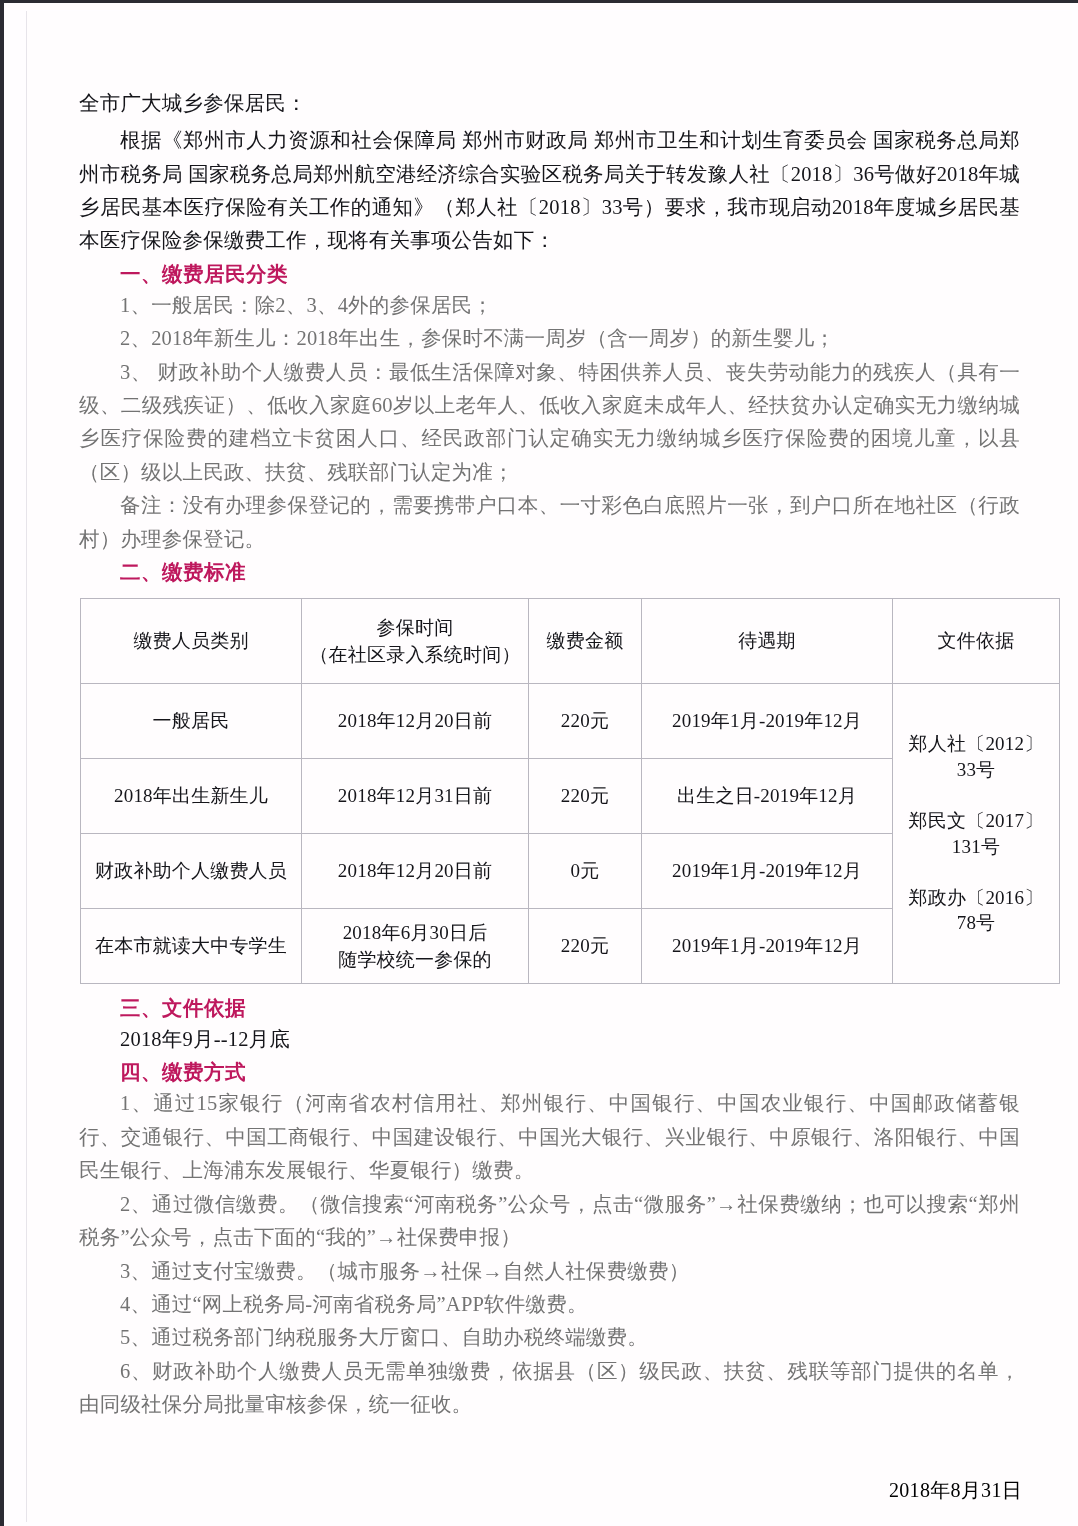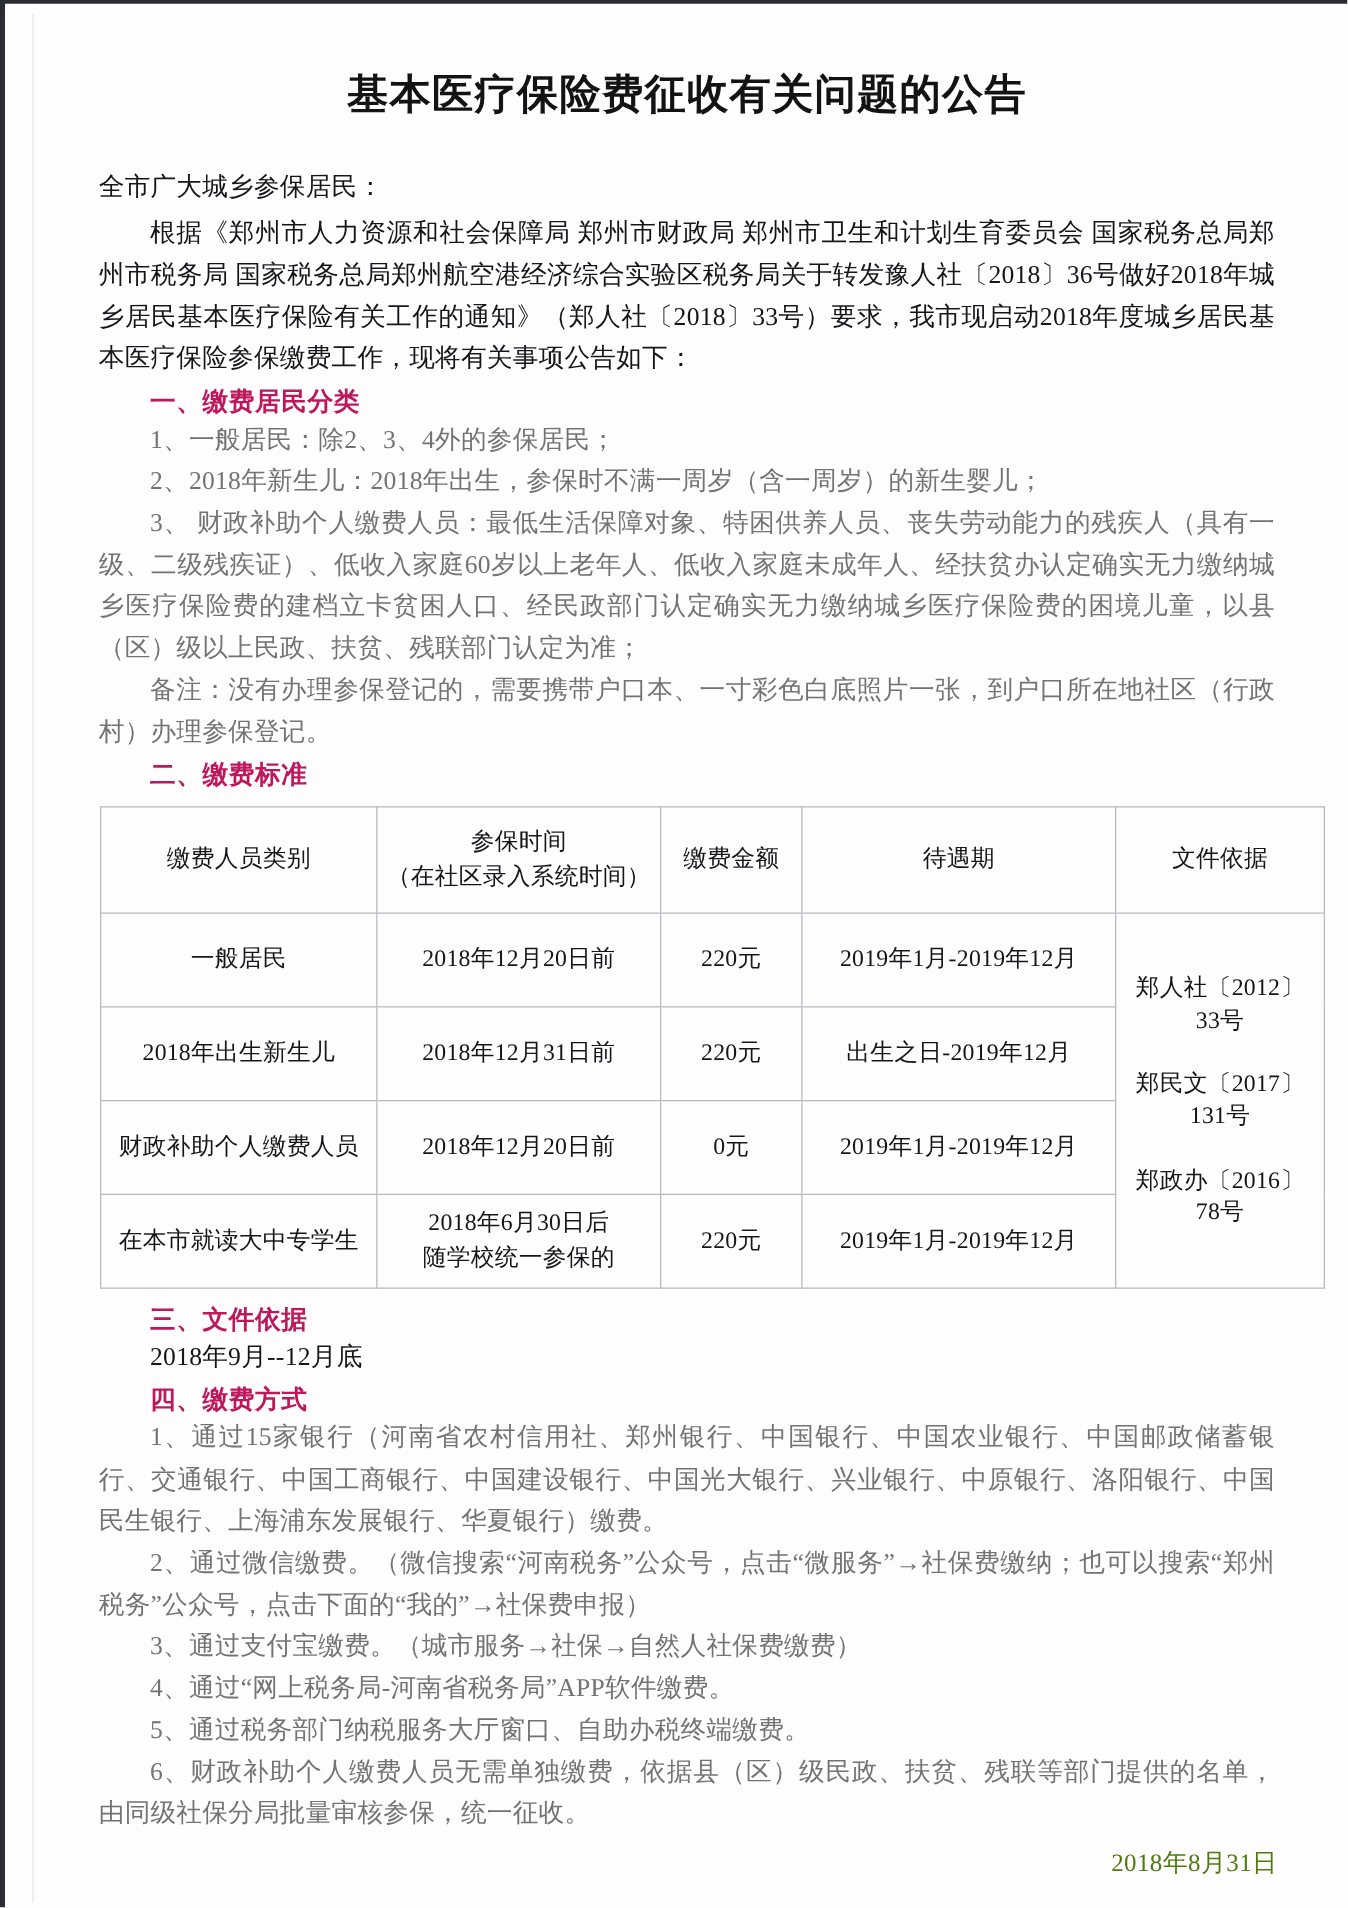--- a/index.html
+++ b/index.html
@@ -127,33 +127,32 @@
     padding-top: 18px;
   }
   .ref-line { display: block; line-height: 1.34; }
   .ref-gap { display: block; height: 26px; }
 
   .doc-date {
     position: absolute;
     right: 56px;
     bottom: 22px;
     font-size: 20px;
-    color: #4d7c0f;
+    color: #000000;
     letter-spacing: 0.3px;
   }
 </style>
 </head>
 <body>
 
 <div class="page">
   <div class="sheet">
     <div class="inner">
 
       <h1 class="doc-title">
-        <span class="line">基本医疗保险费征收有关问题的公告</span>
       </h1>
 
       <p class="salutation">全市广大城乡参保居民：</p>
 
       <p class="para indent">根据《郑州市人力资源和社会保障局 郑州市财政局 郑州市卫生和计划生育委员会 国家税务总局郑州市税务局 国家税务总局郑州航空港经济综合实验区税务局关于转发豫人社〔2018〕36号做好2018年城乡居民基本医疗保险有关工作的通知》（郑人社〔2018〕33号）要求，我市现启动2018年度城乡居民基本医疗保险参保缴费工作，现将有关事项公告如下：</p>
 
       <p class="section-head">一、缴费居民分类</p>
       <p class="item">1、一般居民：除2、3、4外的参保居民；</p>
       <p class="item">2、2018年新生儿：2018年出生，参保时不满一周岁（含一周岁）的新生婴儿；</p>
       <p class="item">3、 财政补助个人缴费人员：最低生活保障对象、特困供养人员、丧失劳动能力的残疾人（具有一级、二级残疾证）、低收入家庭60岁以上老年人、低收入家庭未成年人、经扶贫办认定确实无力缴纳城乡医疗保险费的建档立卡贫困人口、经民政部门认定确实无力缴纳城乡医疗保险费的困境儿童，以县（区）级以上民政、扶贫、残联部门认定为准；</p>

